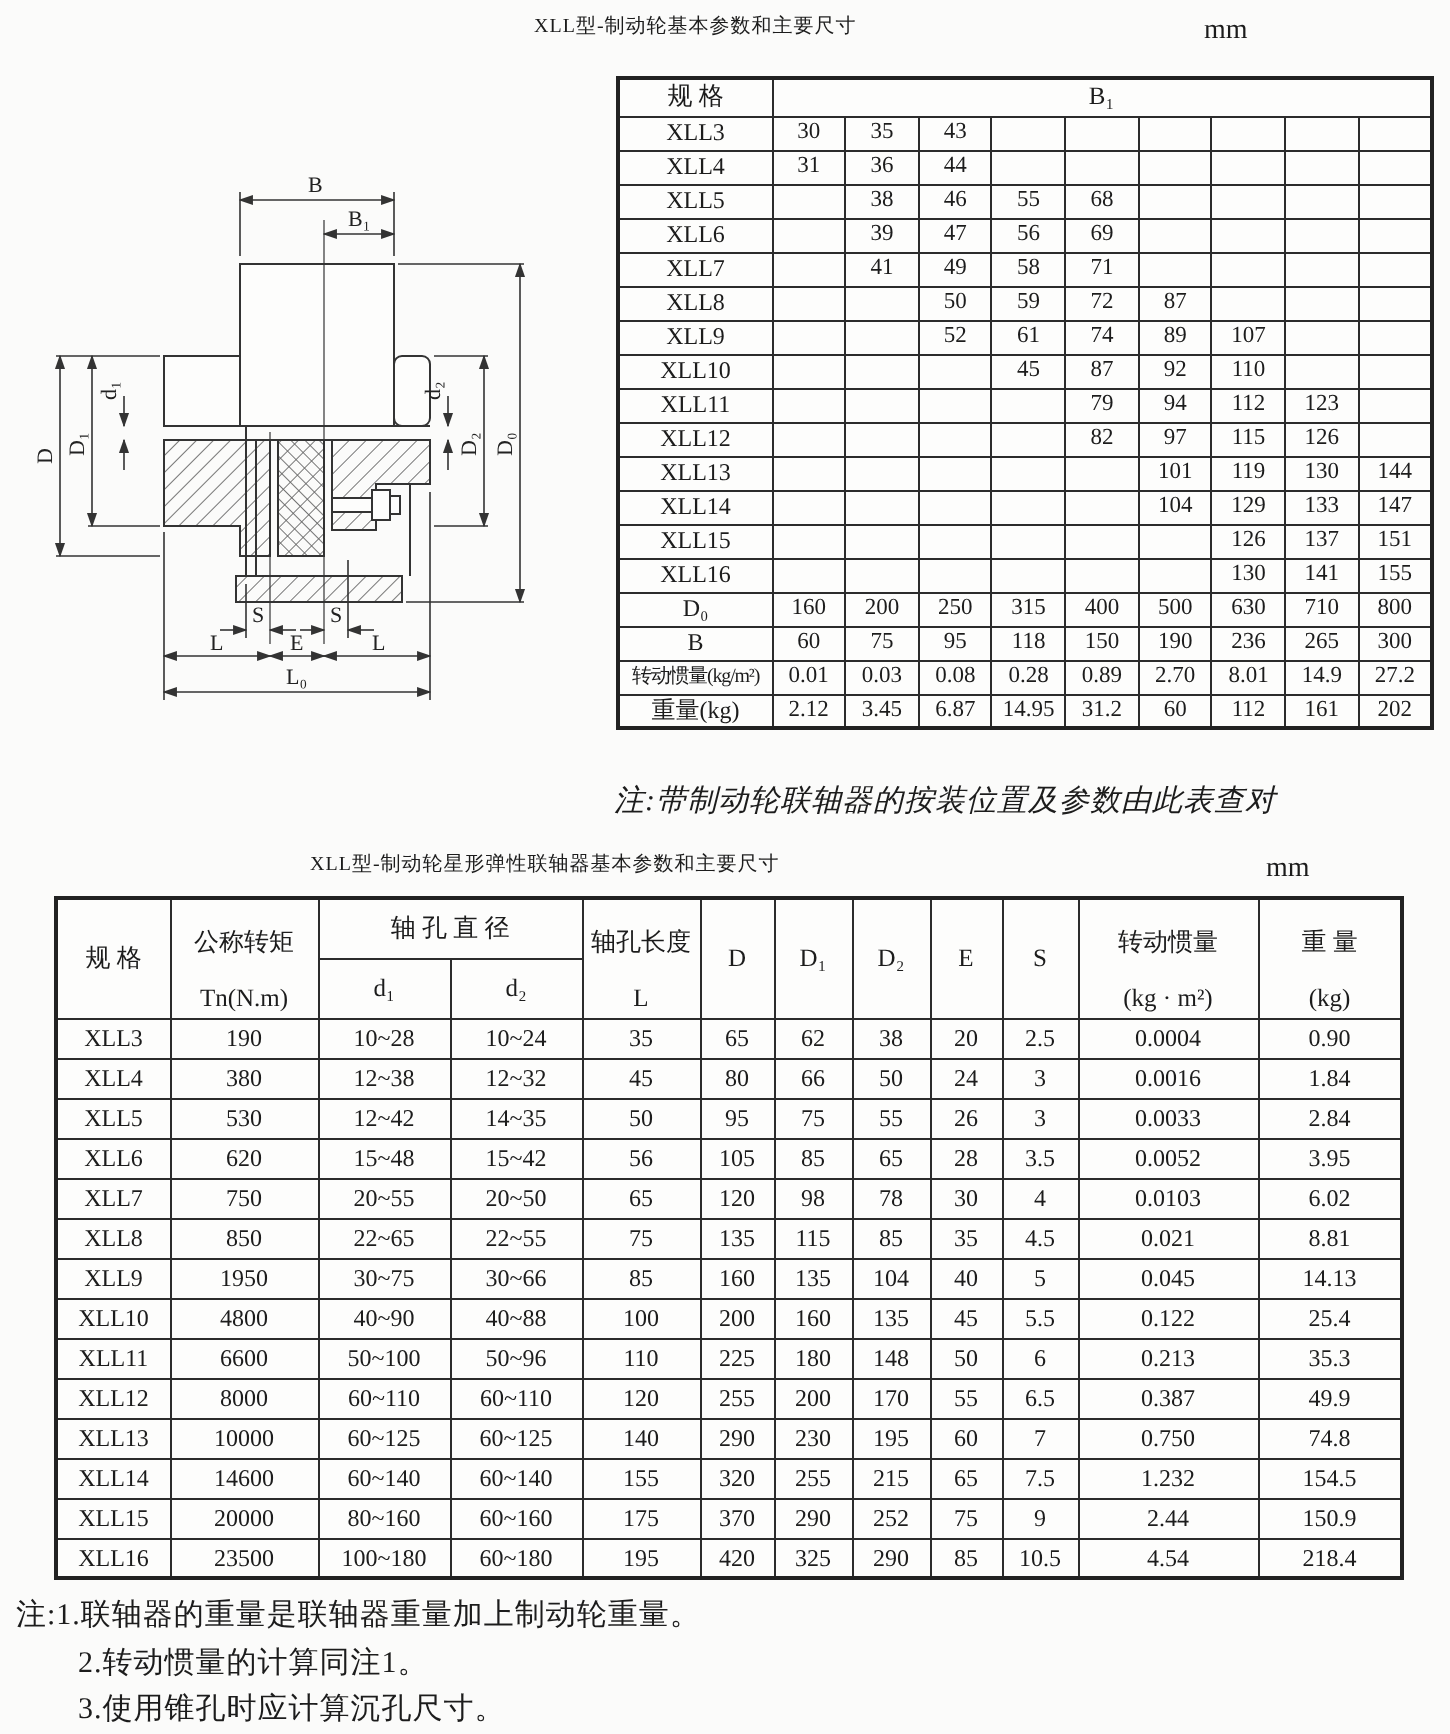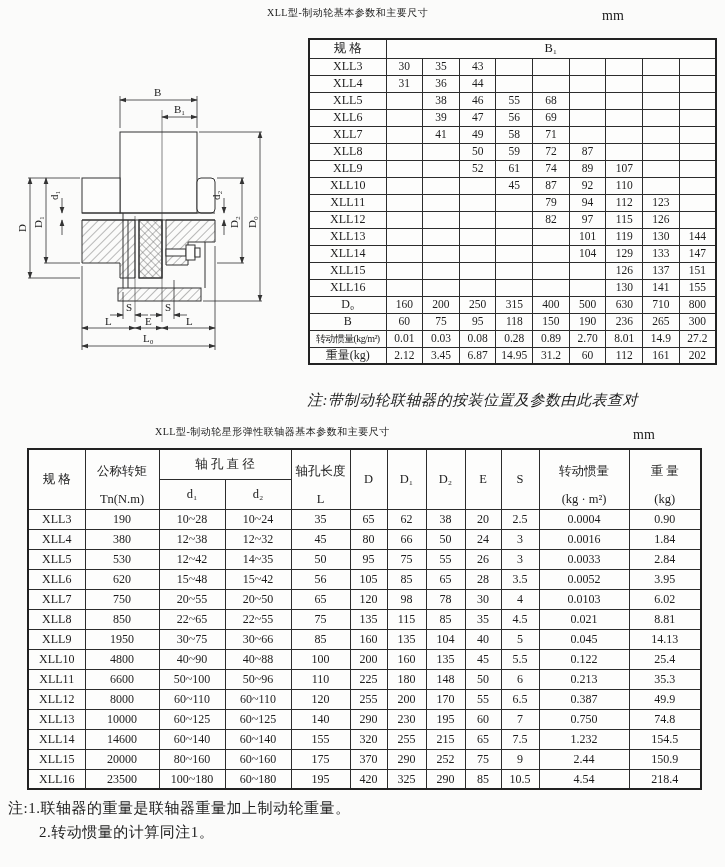--- a/index.html
+++ b/index.html
@@ -634,13 +634,14 @@
         <td>10.5</td>
         <td>4.54</td>
         <td>218.4</td>
       </tr>
     </tbody>
 </table>
 
 <div class="abs notes2" style="left:8px; top:797px;">
   <div class="n-first">注:1.联轴器的重量是联轴器重量加上制动轮重量。</div>
   <div class="n-sub">2.转动惯量的计算同注1。</div>
+  <div class="n-sub">3.使用锥孔时应计算沉孔尺寸。</div>
 </div>
 
 </body></html>

